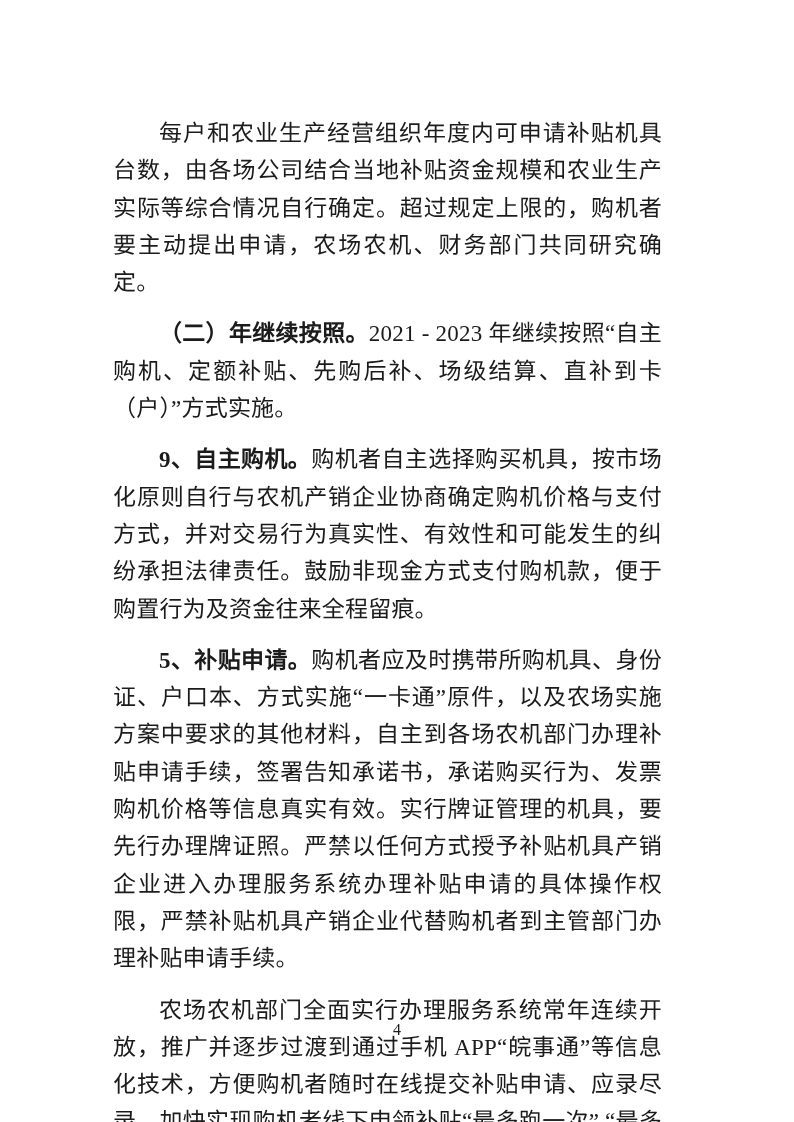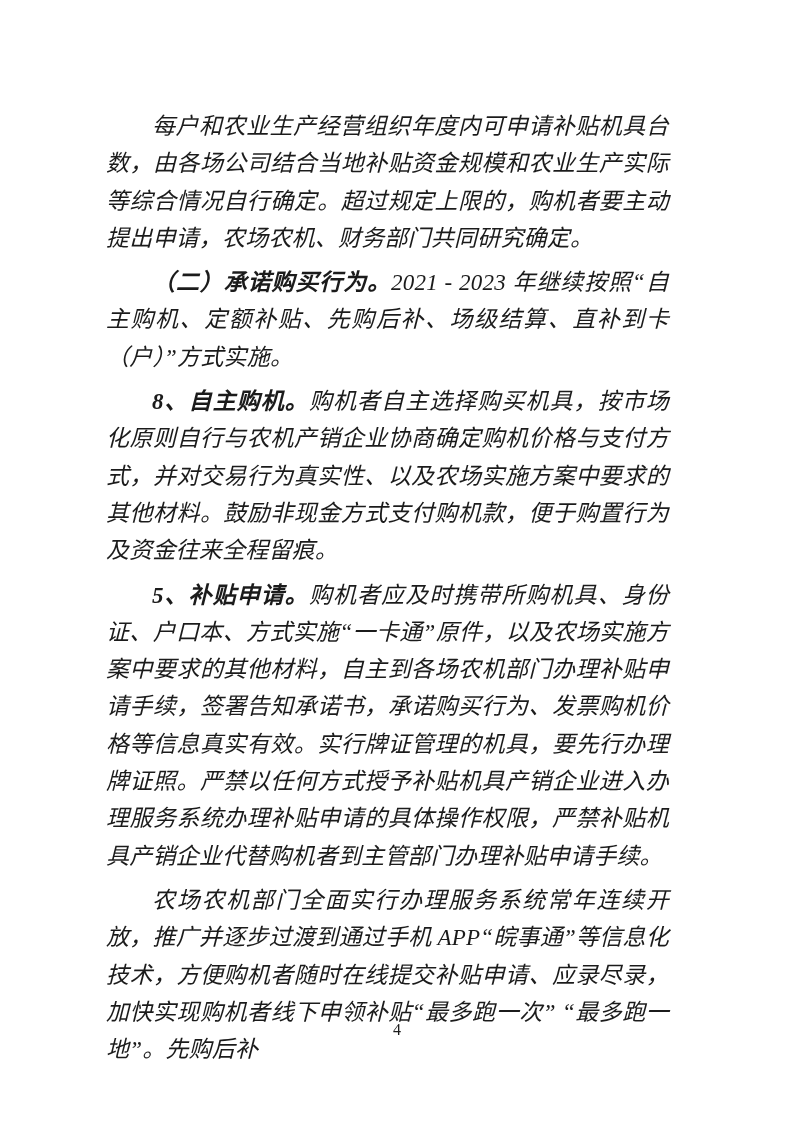--- a/index.html
+++ b/index.html
@@ -15,32 +15,31 @@
     overflow: hidden;
     font-family: "Liberation Serif", "DejaVu Serif", serif;
   }
   .content {
     position: absolute;
     left: 99px;
     top: 101px;
     width: 577px;
   }
   .content p {
-    margin: 7px;
+    margin: 14px;
     padding: 0;
     font-size: 23px;
     line-height: 37.3px;
     color: #1b1b1b;
     text-align: justify;
     text-justify: inter-ideograph;
     text-align-last: left;
     text-indent: 2em;
     letter-spacing: 0.2px;
     word-break: break-all;
-    font-style: italic;
   }
   .content p .run-bold {
     font-weight: 700;
   }
   .page-number {
     position: absolute;
     left: 0;
     top: 1020px;
     width: 100%;
     text-align: center;
@@ -52,23 +51,23 @@
 </style>
 </head>
 <body>
 
 <div class="page">
 
   <div class="content">
 
     <p><span class="run-normal">每户和农业生产经营组织年度内可申请补贴机具台数，由各场公司结合当地补贴资金规模和农业生产实际等综合情况自行确定。超过规定上限的，购机者要主动提出申请，农场农机、财务部门共同研究确定。</span></p>
 
-    <p><span class="run-bold">（二）承诺购买行为。</span><span class="run-normal">2021 - 2023 年继续按照“自主购机、定额补贴、先购后补、场级结算、直补到卡（户）”方式实施。</span></p>
+    <p><span class="run-bold">（二）年继续按照。</span><span class="run-normal">2021 - 2023 年继续按照“自主购机、定额补贴、先购后补、场级结算、直补到卡（户）”方式实施。</span></p>
 
-    <p><span class="run-bold">8、自主购机。</span><span class="run-normal">购机者自主选择购买机具，按市场化原则自行与农机产销企业协商确定购机价格与支付方式，并对交易行为真实性、以及农场实施方案中要求的其他材料。鼓励非现金方式支付购机款，便于购置行为及资金往来全程留痕。</span></p>
+    <p><span class="run-bold">9、自主购机。</span><span class="run-normal">购机者自主选择购买机具，按市场化原则自行与农机产销企业协商确定购机价格与支付方式，并对交易行为真实性、有效性和可能发生的纠纷承担法律责任。鼓励非现金方式支付购机款，便于购置行为及资金往来全程留痕。</span></p>
 
     <p><span class="run-bold">5、补贴申请。</span><span class="run-normal">购机者应及时携带所购机具、身份证、户口本、方式实施“一卡通”原件，以及农场实施方案中要求的其他材料，自主到各场农机部门办理补贴申请手续，签署告知承诺书，承诺购买行为、发票购机价格等信息真实有效。实行牌证管理的机具，要先行办理牌证照。严禁以任何方式授予补贴机具产销企业进入办理服务系统办理补贴申请的具体操作权限，严禁补贴机具产销企业代替购机者到主管部门办理补贴申请手续。</span></p>
 
     <p><span class="run-normal">农场农机部门全面实行办理服务系统常年连续开放，推广并逐步过渡到通过手机 APP“皖事通”等信息化技术，方便购机者随时在线提交补贴申请、应录尽录，加快实现购机者线下申领补贴“最多跑一次” “最多跑一地”。先购后补</span></p>
 
   </div>
 
   <div class="page-number">4</div>
 
 </div>

